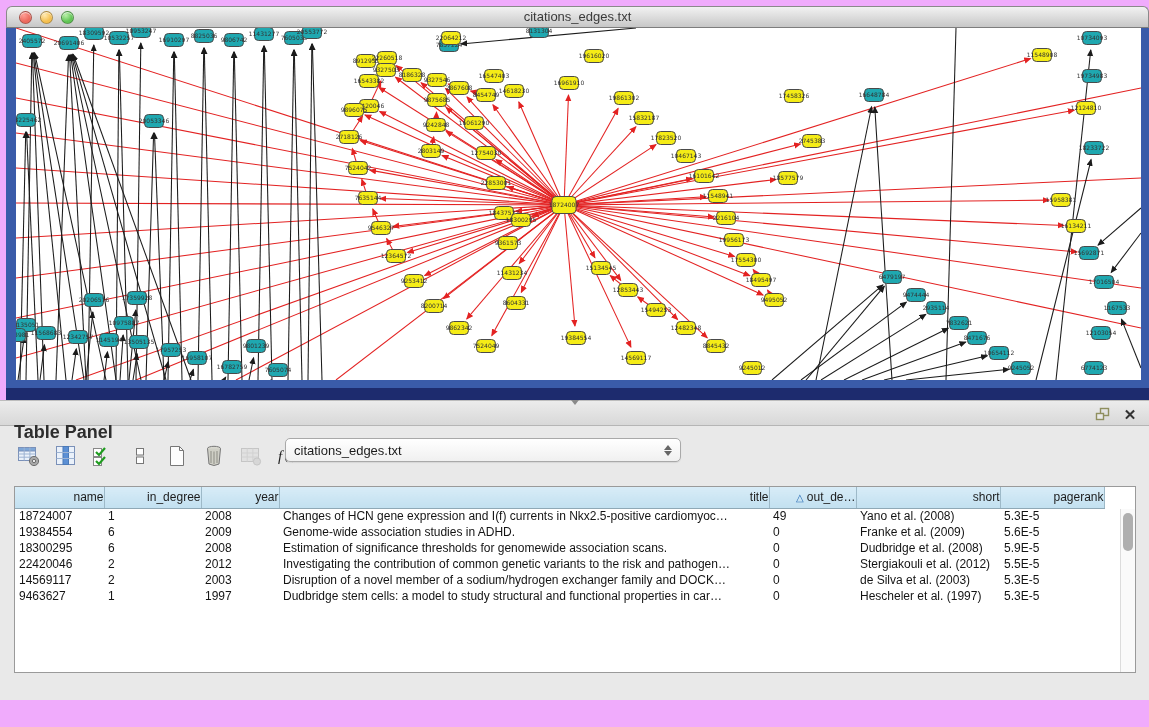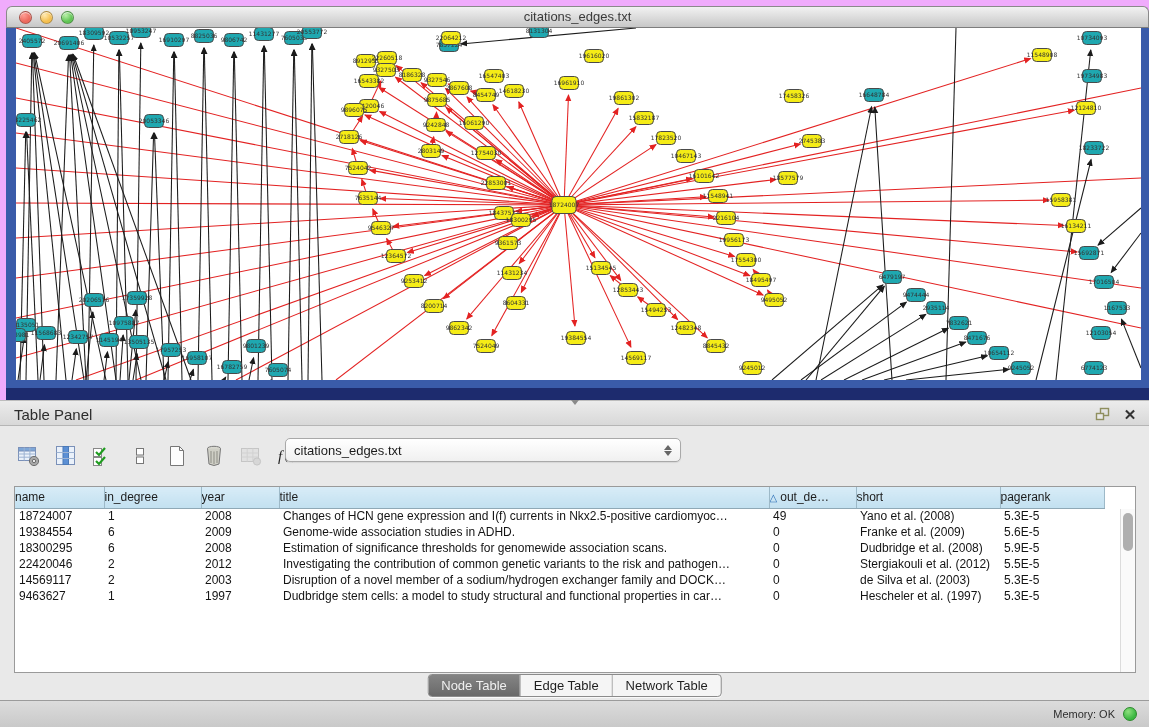--- a/index.html
+++ b/index.html
@@ -17,21 +17,21 @@
   .tl.yel { left:33px; background:radial-gradient(circle at 35% 30%, #ffe9b0, #F5BF4F 60%); }
   .tl.grn { left:54px; background:radial-gradient(circle at 35% 30%, #b9f0a8, #61C555 60%); }
   .frame { position:absolute; top:22px; left:0; right:0; bottom:0; background:#3A5BA9; }
   .canvas-holder { position:absolute; top:0; left:10px; right:8px; bottom:20px; background:#ffffff; overflow:hidden; }
   .navy-strip { position:absolute; left:0; right:0; bottom:0; height:12px; background:#1D2B6E; }
 
   
   #table-panel { position:absolute; left:0; top:400px; width:1149px; height:300px; background:#E9E9E9; }
   .panel-titlebar { position:relative; height:26px; background:linear-gradient(#ECECEC,#D8D8D8);
     border-top:1px solid #bdbdbd; border-bottom:1px solid #b5b5b5; }
-  .panel-titlebar .ptitle { position:absolute; left:14px; top:5px; font-size:15px; color:#2d2d2d; }
+  .panel-titlebar .ptitle { position:absolute; left:14px; top:21px; font-size:18px; color:#2d2d2d;font-weight:bold; }
   .split-grip { position:absolute; left:50%; top:-1px; width:0; height:0; margin-left:-4px;
     border-left:4px solid transparent; border-right:4px solid transparent; border-top:5px solid #8a8a8a; }
   .pt-icons { position:absolute; right:10px; top:4px; display:flex; gap:10px; align-items:center; }
   .pt-btn { width:18px; height:18px; background:none; border:none; cursor:default; display:flex; align-items:center; justify-content:center; }
   .close-x { font-size:15px; font-weight:bold; color:#333; line-height:1; }
 
   .panel-body { position:absolute; top:26px; left:0; right:0; bottom:0; }
 
   .toolbar { position:absolute; left:16px; top:16px; height:30px; display:flex; align-items:center; gap:11px; }
   .tbtn { width:26px; height:28px; border:none; background:transparent; padding:1px; }
@@ -41,22 +41,22 @@
   .combo .cval { flex:1; font-size:13px; color:#1c1c1c; }
   .combo .arrows { display:flex; flex-direction:column; gap:1px; }
   .combo .arrows i { display:block; width:0; height:0; border-left:4px solid transparent; border-right:4px solid transparent; }
   .combo .arrows .up { border-bottom:5px solid #666; }
   .combo .arrows .dn { border-top:5px solid #666; }
 
   .table-wrap { position:absolute; left:14px; top:60px; width:1122px; height:187px; background:#ffffff;
     border:1px solid #9a9a9a; overflow:hidden; }
   table.grid { border-collapse:collapse; table-layout:fixed; width:1089px; }
   table.grid th { height:21px; background:linear-gradient(#D8ECF7,#C2E0F0); border-right:1px solid #9db9c8;
-    border-bottom:1px solid #8fa8b6; font-size:12px; font-weight:normal; color:#1c1c1c; text-align:left;
-    overflow:hidden; white-space:nowrap; }
+    border-bottom:1px solid #8fa8b6; font-size:12px; font-weight:normal; color:#1c1c1c; text-align:right;
+    overflow:hidden; white-space:nowrap;padding-left:12px; }
   table.grid th .sort-tri { color:#2a6db5; font-size:10px; margin-right:3px; }
   table.grid td { height:16px; font-size:12px; color:#141414; padding:0 4px; overflow:hidden; white-space:nowrap;
     text-overflow:ellipsis; }
   .vscroll { position:absolute; top:22px; right:0; bottom:0; width:15px; background:#FAFAFA; border-left:1px solid #DCDCDC; }
   .vthumb { position:absolute; top:4px; left:2px; width:10px; height:38px; border-radius:6px; background:#AFAFAF; }
 
   .tabs { position:absolute; left:50%; transform:translateX(-50%); top:248px; display:flex;
     border:1px solid #8b8b8b; border-radius:4px; overflow:hidden; background:#f5f5f5;
     box-shadow:0 1px 0 rgba(255,255,255,.7); }
   .tab { padding:3px 13px; font-size:13px; color:#1f1f1f; border-left:1px solid #ababab; white-space:nowrap; }
@@ -837,25 +837,16 @@
                 <td>Hescheler et al. (1997)</td>
                 <td>5.3E-5</td>
               </tr>
             </tbody>
         </table>
         <div class="vscroll">
           <div class="vthumb"></div>
         </div>
       </div>
 
-      <div class="tabs" id="tabs">
-          <div class="tab selected">Node Table</div>
-          <div class="tab">Edge Table</div>
-          <div class="tab">Network Table</div>
-        </div>
     </div>
   </div>
 
-  <div id="status-bar">
-    <span class="mem-label">Memory: OK</span>
-    <span class="mem-dot"></span>
-  </div>
 </div>
 
 </body></html>

